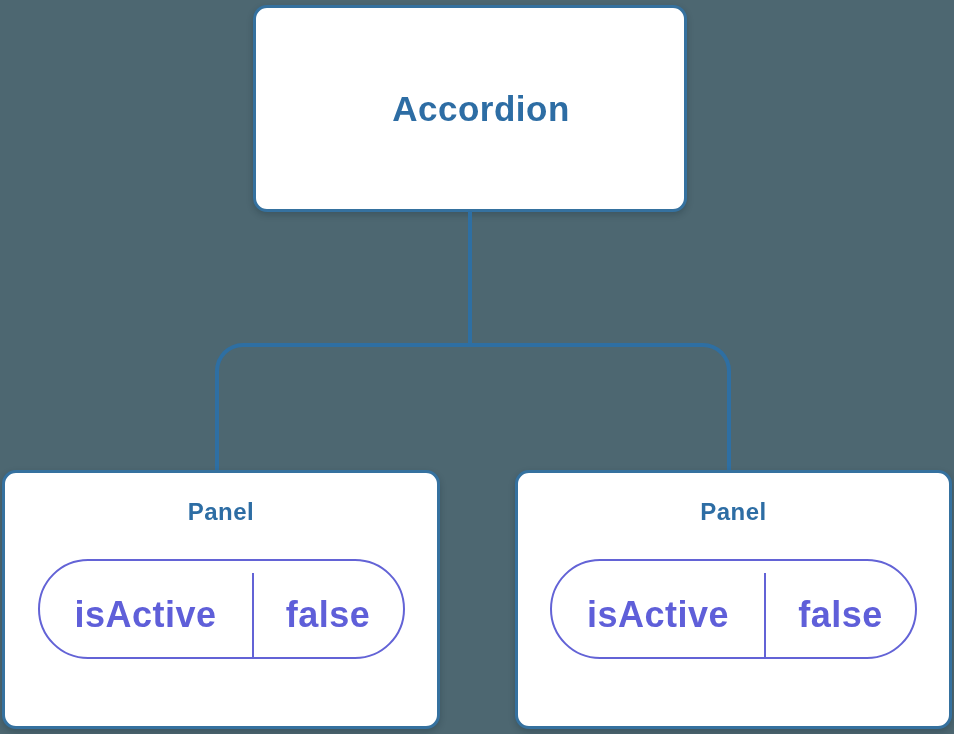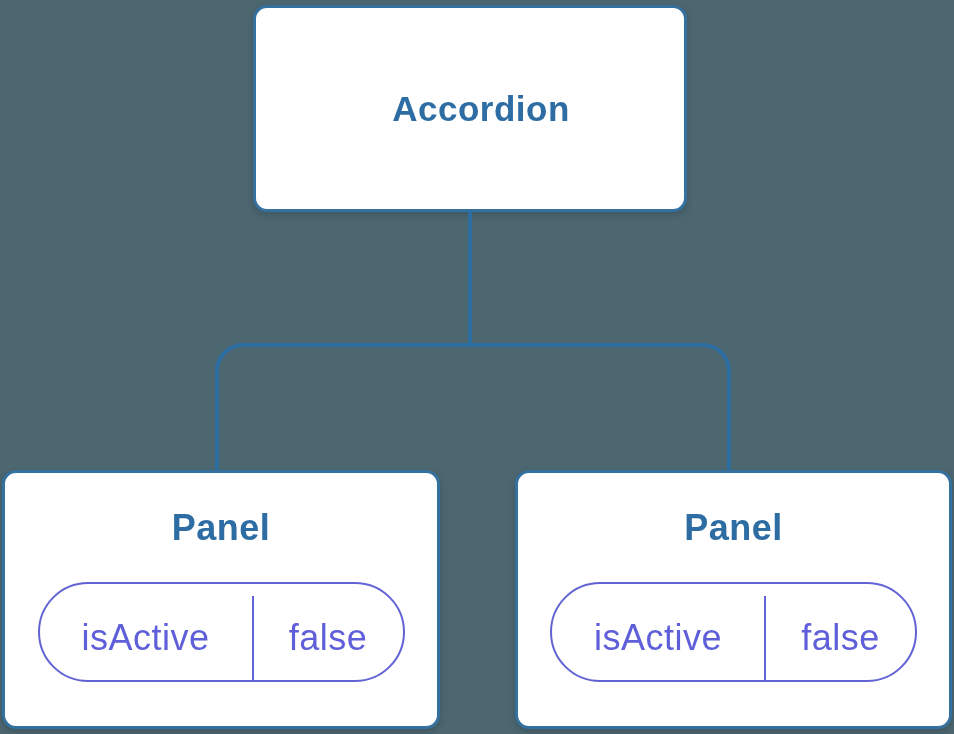--- a/index.html
+++ b/index.html
@@ -46,41 +46,41 @@
     box-sizing: border-box;
   }
   .panel-node {
     top: 470px;
     width: 438px; height: 259px;
     display: flex; flex-direction: column; align-items: center;
   }
   .panel-left  { left: 2px; }
   .panel-right { left: 515px; width: 437px; }
   .panel-title {
-    margin-top: 32px;
-    font-size: 36px;
+    margin-top: 24px;
+    font-size: 24px;
     font-weight: 600;
     letter-spacing: 0.5px;
     line-height: 1.25;
     color: var(--node-text, #2d6da4);
   }
   .state-pill {
     margin-top: 32px;
     width: 367px; height: 100px;
     border: 2px solid var(--state-accent, #6363d6);
     border-radius: 50px;
     box-sizing: border-box;
     background: var(--node-bg, #ffffff);
     display: flex;
     overflow: hidden;
   }
   .state-name, .state-value {
     display: flex; align-items: center; justify-content: center;
     font-size: 36px;
-    font-weight: 400;
+    font-weight: 700;
     letter-spacing: 0.5px;
     color: var(--state-text, #5f5fd9);
     margin-top: 12px;
   }
   .state-name {
     flex: 0 0 59%;
     border-right: 2px solid var(--state-accent, #6363d6);
     box-sizing: border-box;
   }
   .state-value { flex: 1 1 auto; }

